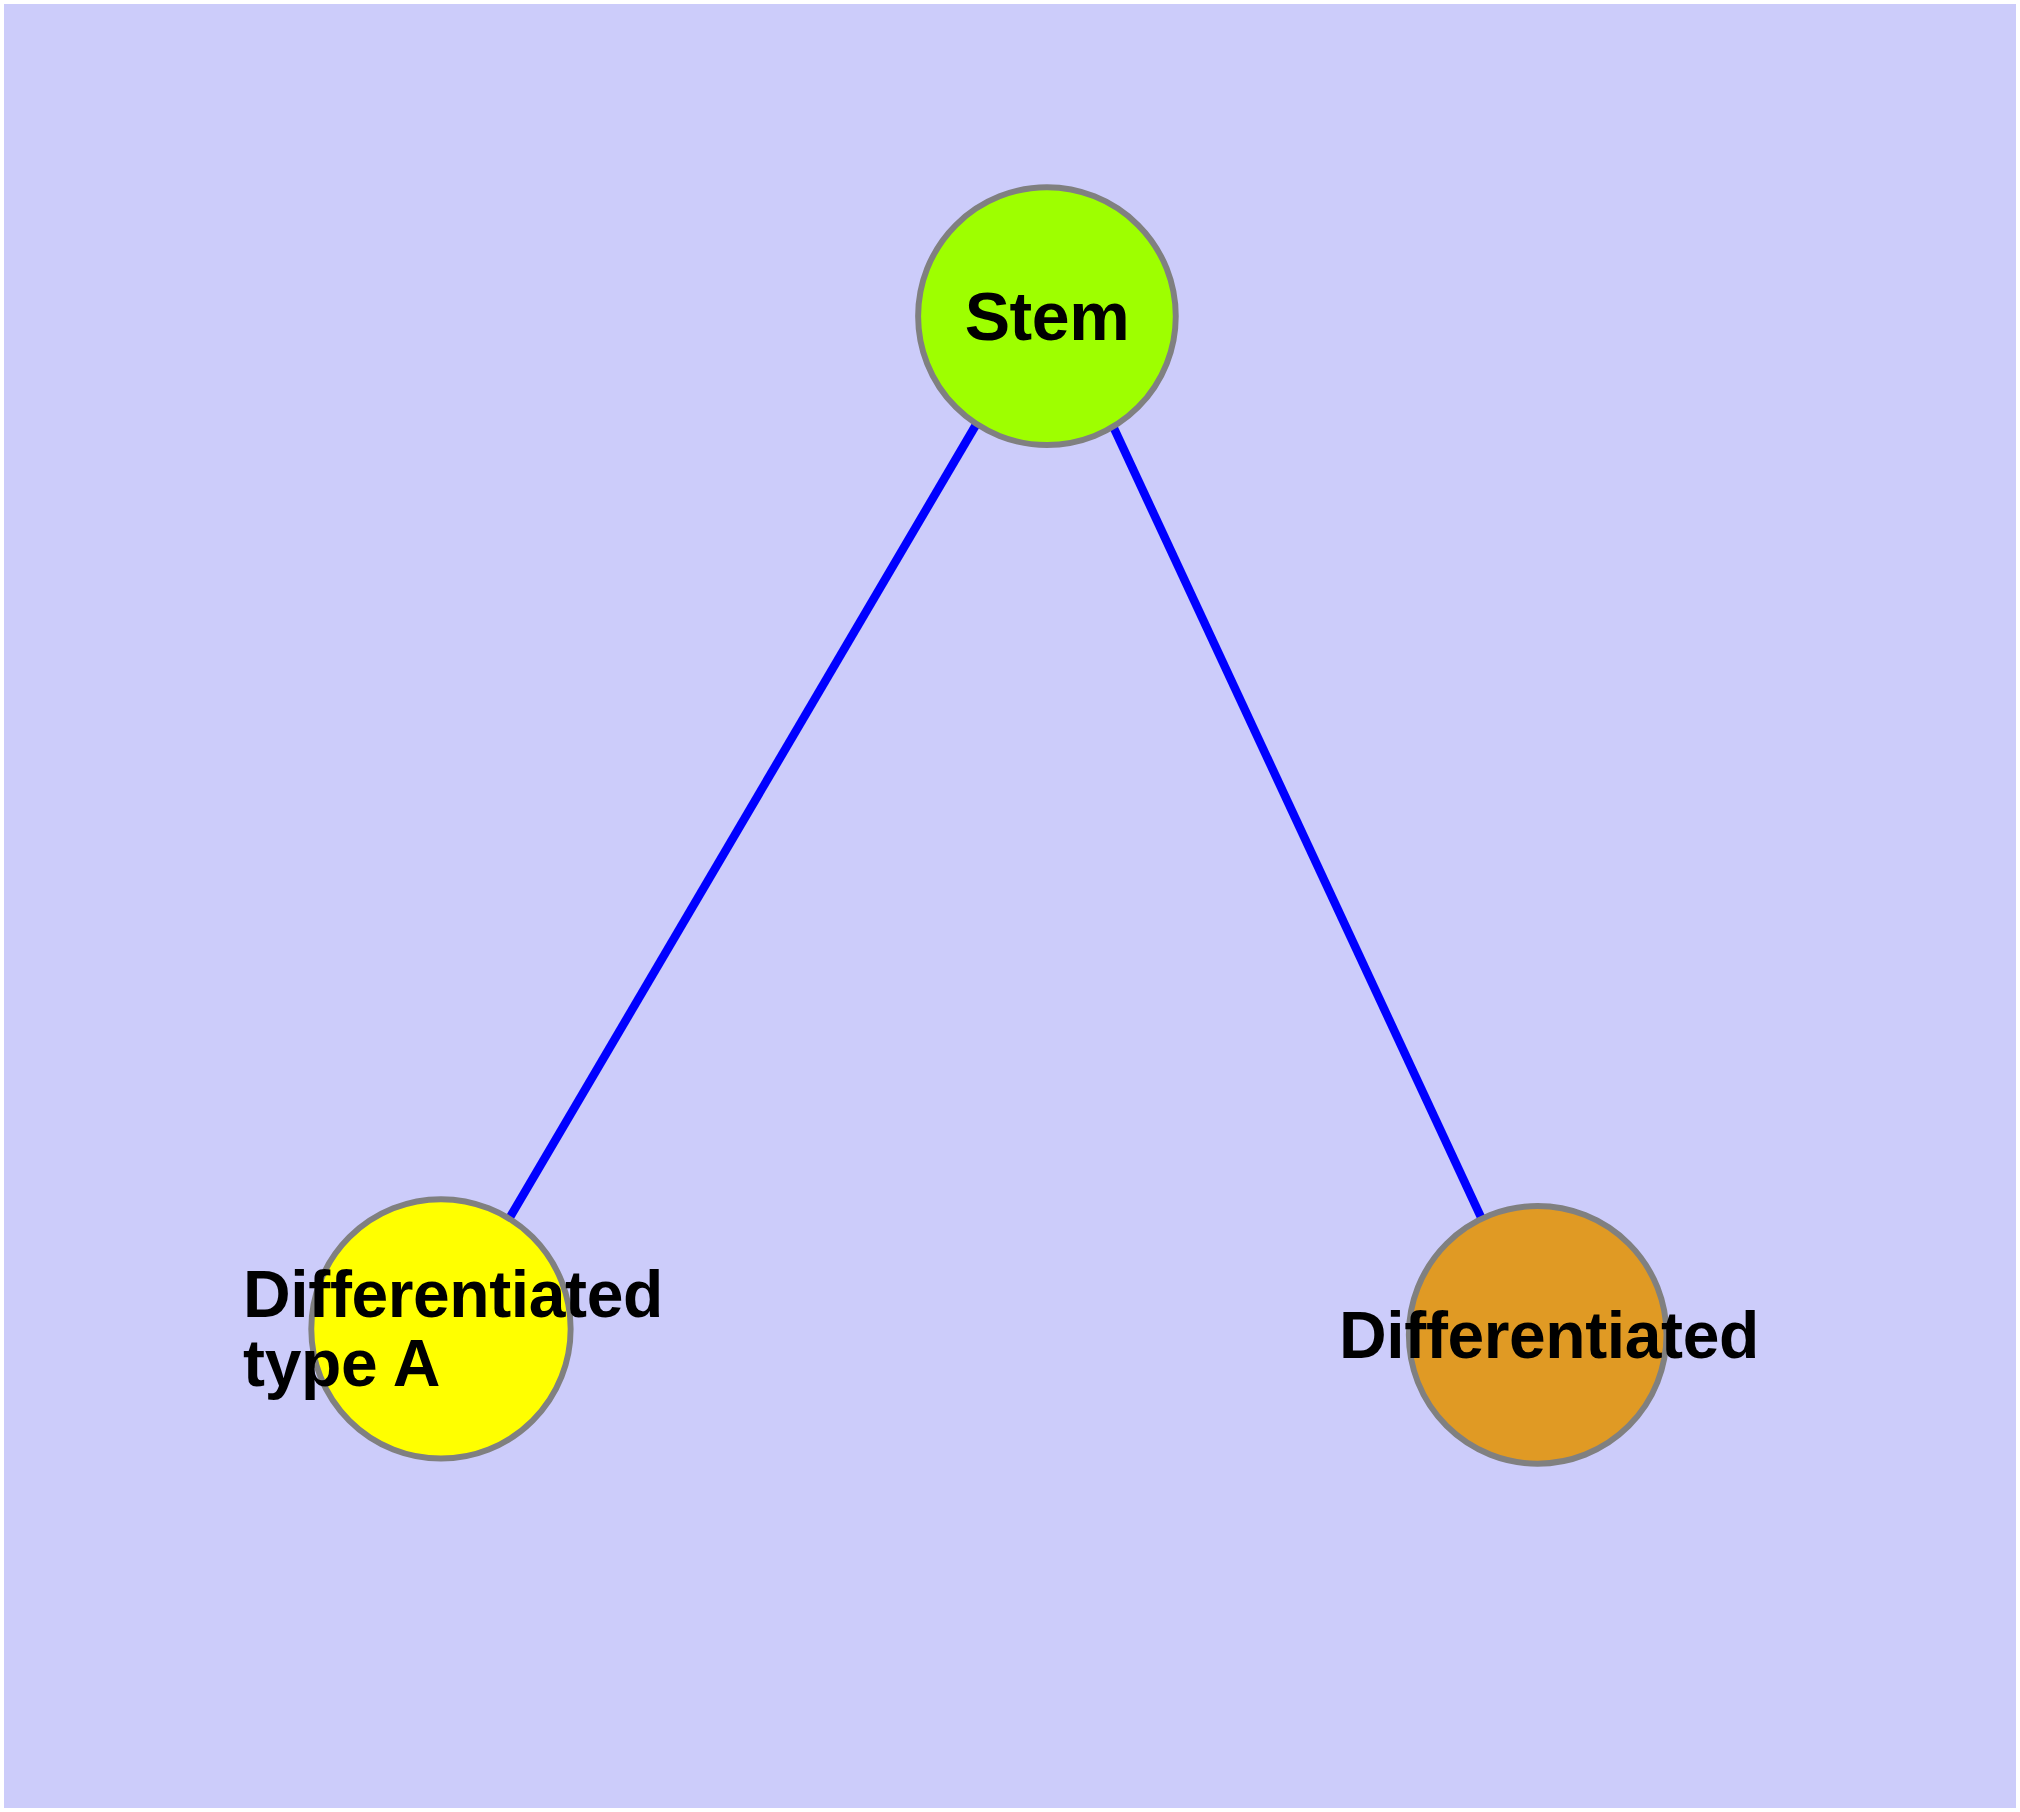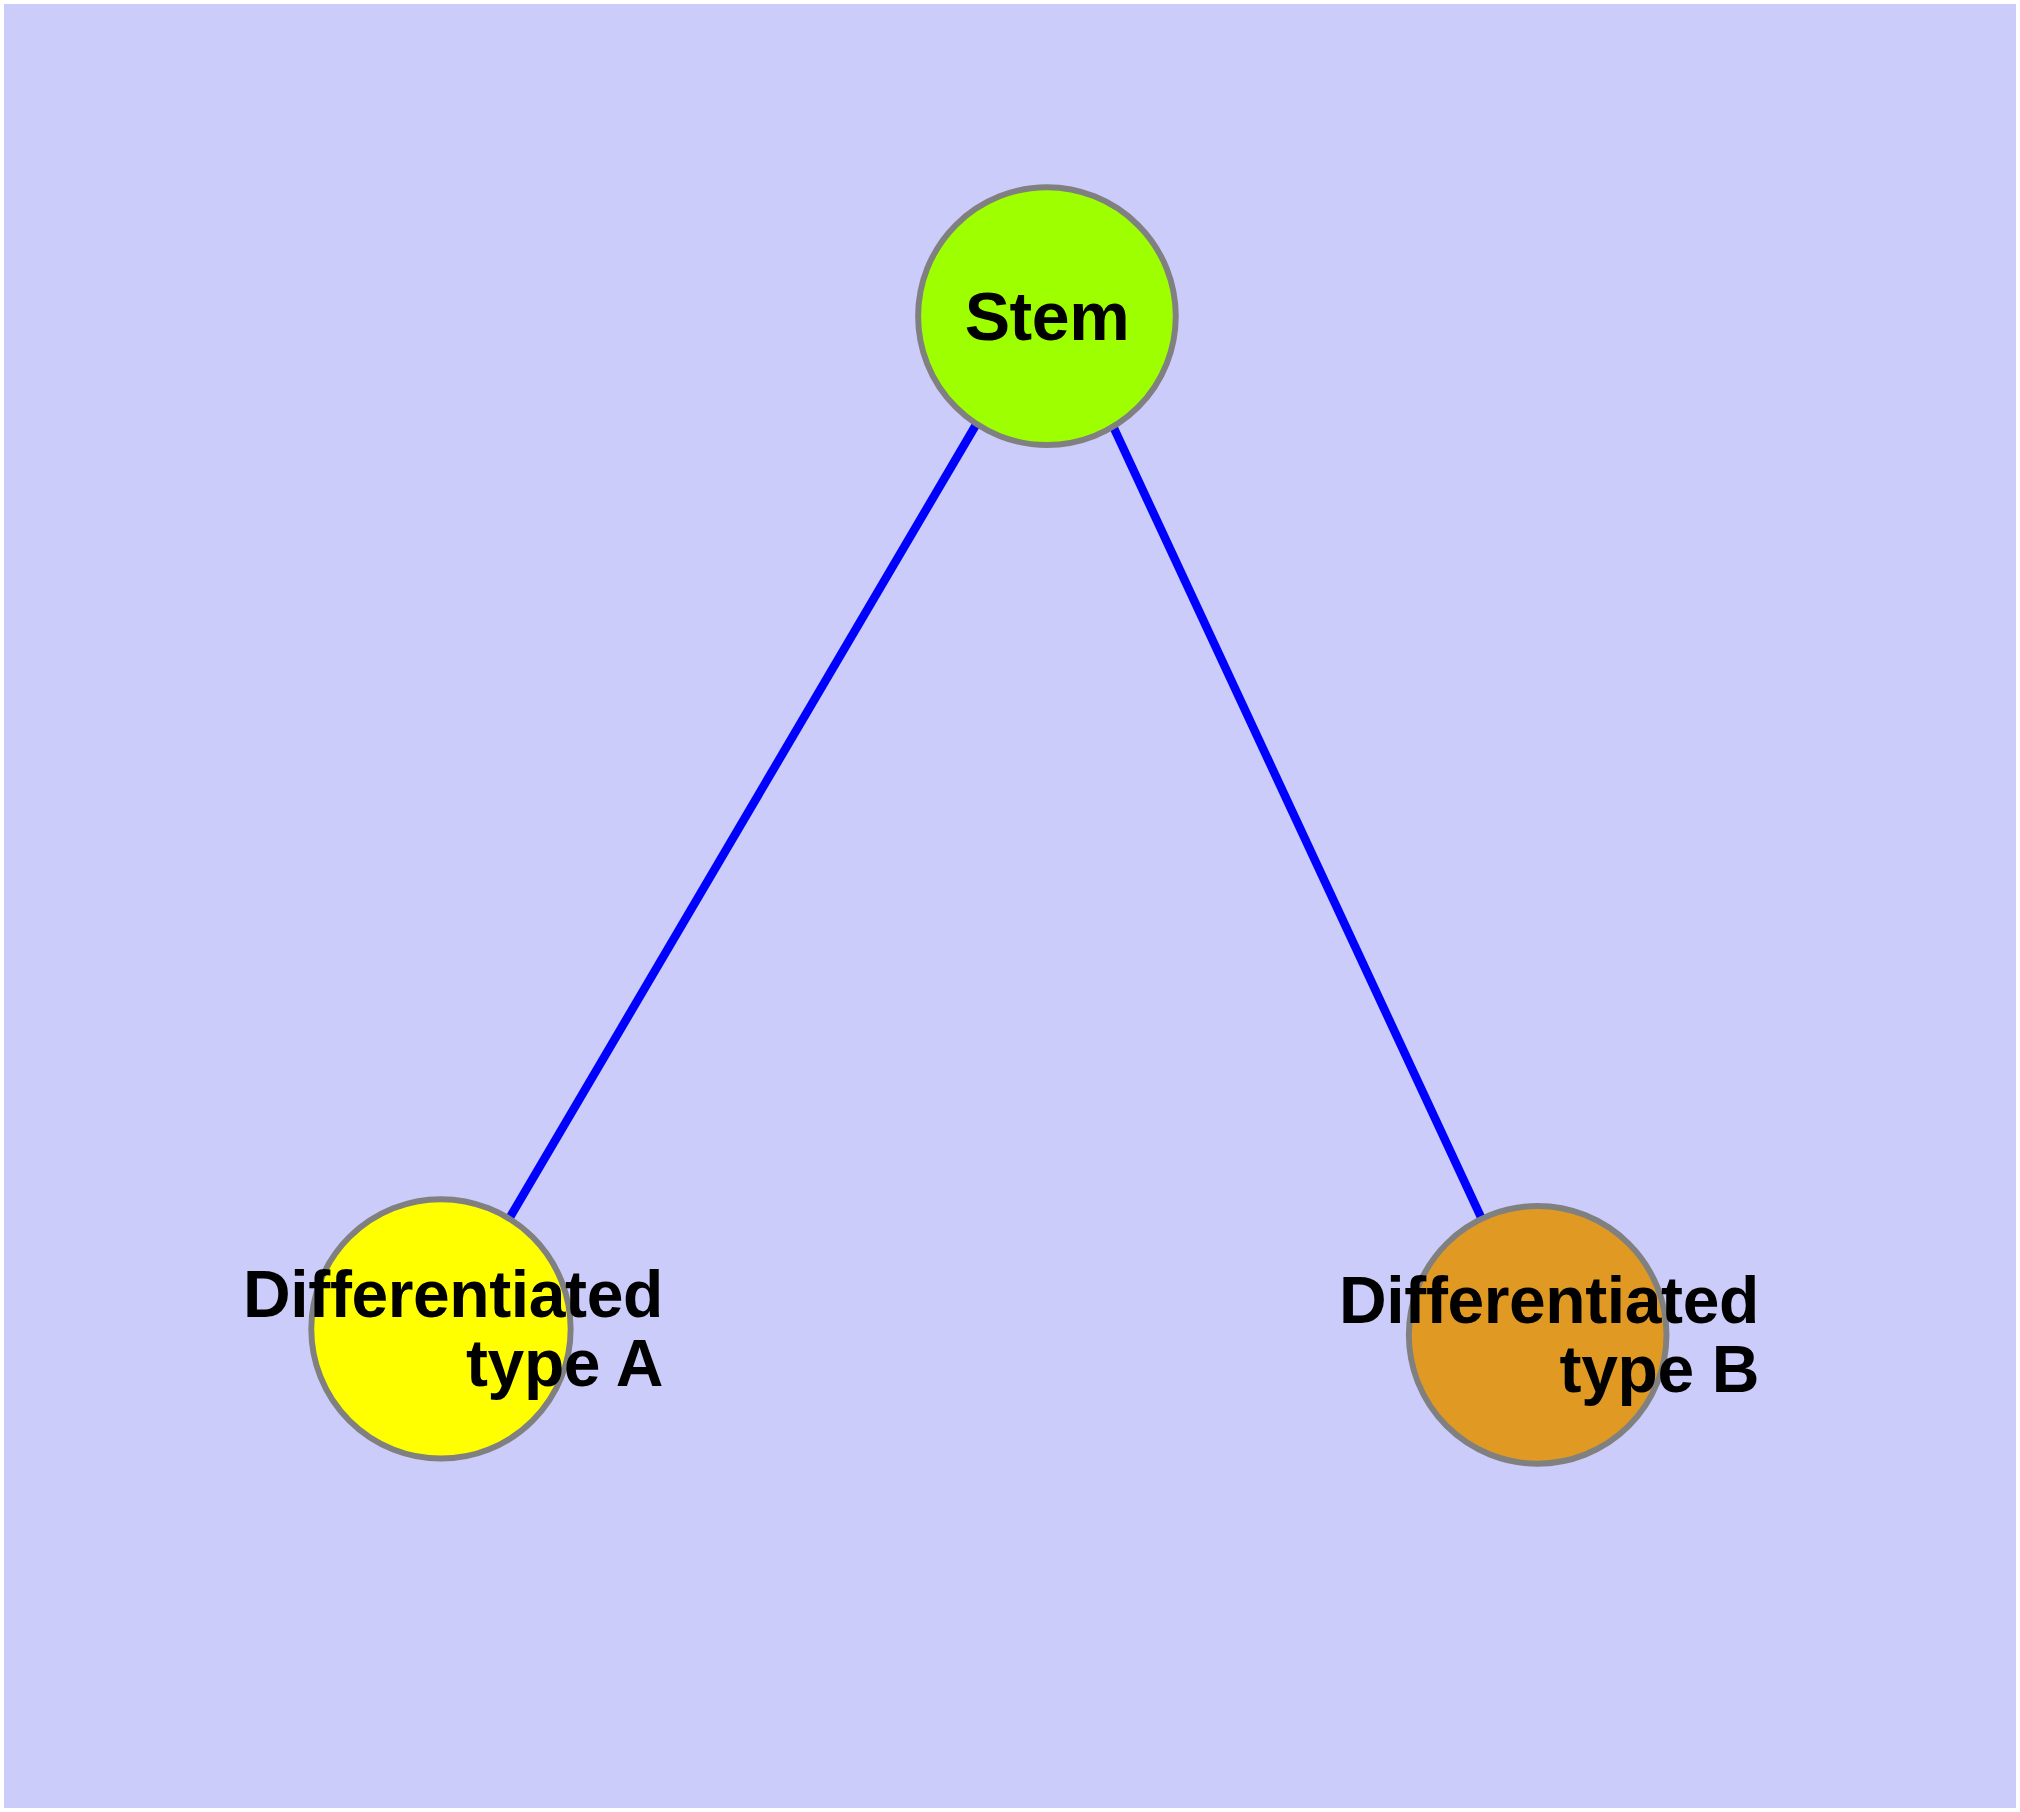--- a/index.html
+++ b/index.html
@@ -39,21 +39,21 @@
   .edge-line {
     stroke: #0000ff;
     stroke-width: 10;
     stroke-linecap: butt;
   }
   .node-label {
     position: absolute;
     color: #000000;
     font-weight: bold;
     font-family: "Liberation Sans", "DejaVu Sans", sans-serif;
-    text-align: right;
+    text-align: left;
     line-height: 1.04;
     white-space: nowrap;
     transform: translate(-50%, -50%);
     letter-spacing: -0.4px;
     pointer-events: none;
   }
   .node-label.single {
     font-size: 68px;
   }
   .node-label.double {
@@ -84,17 +84,16 @@
     <div>Stem</div>
   </div>
 
   <div class="node-label double" style="left:441px; top:1329px;">
     <div>Differentiated</div>
     <div>type A</div>
   </div>
 
   <div class="node-label double" style="left:1537px; top:1335px;">
     <div>Differentiated</div>
-    <div>type B</div>
   </div>
 
 </div>
 
 
 </body></html>

